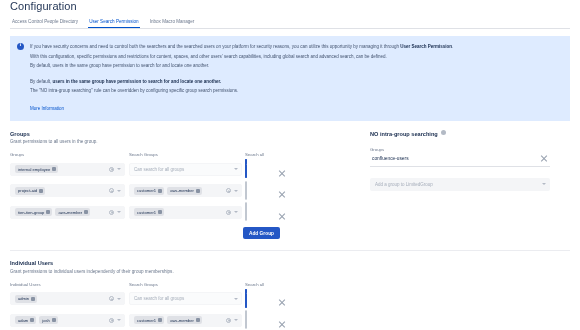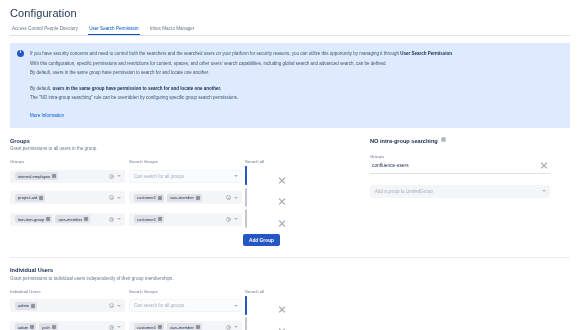--- a/index.html
+++ b/index.html
@@ -3,21 +3,21 @@
 <meta charset="utf-8">
 <style>
   * { box-sizing: border-box; margin: 0; padding: 0; }
   html, body {
     width: 580px; height: 330px;
     background: #ffffff;
     font-family: "Liberation Sans", sans-serif;
     color: #172b4d;
     overflow: hidden;
   }
-  .page { padding: 7px 10px 0 10px; position: relative; height: 100%; }
+  .page { padding: 0 10px 0 10px; position: relative; height: 100%; }
 
   .page-title { font-size: 11px; font-weight: 400; color: #253858; letter-spacing: .1px; }
 
   
   .tabs { display: flex; gap: 9px; margin-top: 7px; border-bottom: 1px solid #dfe1e6; padding-left: 1px; }
   .tab { font-size: 4.6px; color: #6b778c; padding: 0 1px 3px 1px; white-space: nowrap; cursor: pointer; }
   .tab.active { color: #0052cc; border-bottom: 1.3px solid #0052cc; }
 
   
   .banner { margin-top: 7px; background: #deebff; display: flex; gap: 6px; padding: 6px 8px 7px 7px; }

